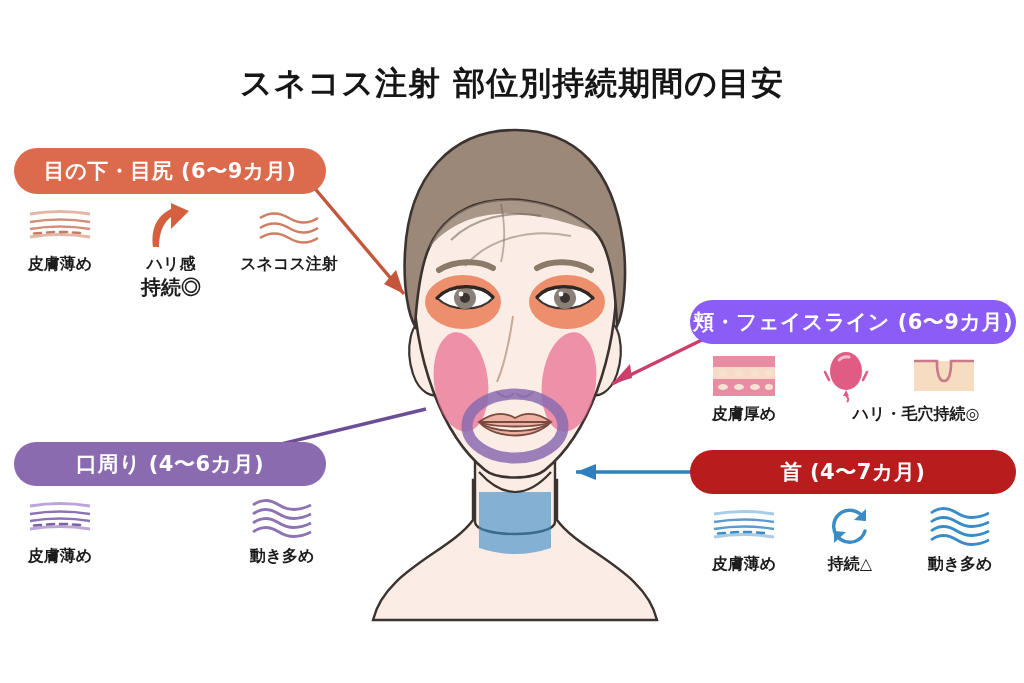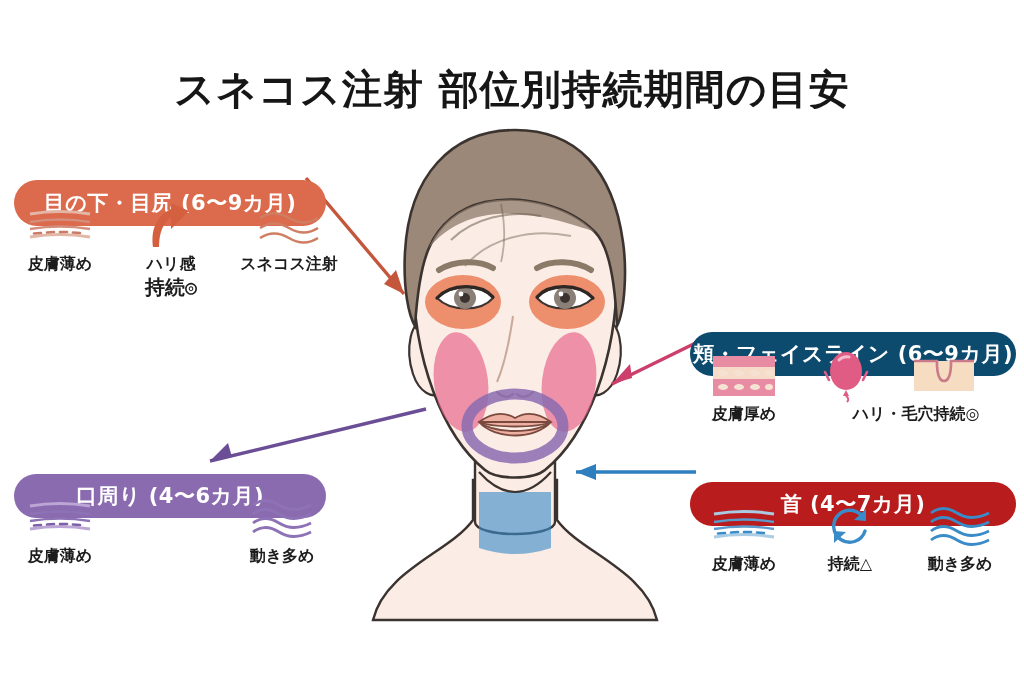--- a/index.html
+++ b/index.html
@@ -8,51 +8,50 @@
     background:#ffffff;
     font-family:"Liberation Sans","DejaVu Sans",sans-serif;
     overflow:hidden;position:relative;
   }
   #stage{position:absolute;left:0;top:0;width:1024px;height:683px;}
 
   
   .title{
     position:absolute;left:0;top:62px;width:1024px;
     text-align:center;
-    font-size:40px;font-weight:bold;color:#161616;
+    font-size:32px;font-weight:bold;color:#161616;
     letter-spacing:1px;
     font-family:"DejaVu Sans","Liberation Sans",sans-serif;
   }
 
   
   .pill{
     position:absolute;
     border-radius:26px;
     color:#ffffff;
     font-weight:bold;
     font-size:21px;
     display:flex;align-items:center;justify-content:center;
     letter-spacing:0.5px;
     white-space:nowrap;
     font-family:"DejaVu Sans","Liberation Sans",sans-serif;
-    margin-top:32px;
   }
 
   
   .group{position:absolute;display:flex;}
   .item{display:flex;flex-direction:column;align-items:center;}
   .item .icon{height:52px;display:flex;align-items:center;justify-content:center;}
   .cap{
     font-size:16px;font-weight:bold;color:#1c1c1c;
     text-align:center;line-height:1.28;margin-top:2px;
     white-space:nowrap;
     font-family:"DejaVu Sans","Liberation Sans",sans-serif;
   }
   .cap2{font-size:20px;font-weight:bold;color:#1c1c1c;text-align:center;
-        font-family:Liberation Mono, monospace;}
+        font-family:Liberation Sans, sans-serif;}
 
   svg{display:block;overflow:visible;}
 </style>
 </head>
 <body>
 
 <div id="stage">
 
   <div class="title">スネコス注射 部位別持続期間の目安</div>
 
@@ -173,21 +172,21 @@
         <svg width="66" height="40" viewBox="0 0 66 40">
           <path d="M4 12 Q18 3 33 12 T62 12" fill="none" stroke="#D07E63" stroke-width="2.6"></path>
           <path d="M4 22 Q18 13 33 22 T62 22" fill="none" stroke="#D07E63" stroke-width="2.6"></path>
           <path d="M4 32 Q18 23 33 32 T62 32" fill="none" stroke="#D07E63" stroke-width="2.6"></path>
         </svg>
       </span>
       <span class="cap">スネコス注射</span>
     </div>
   </div>
 
-  <div class="pill" style="left:690px;top:300px;width:326px;height:44px;background:#0c4a6e;">
+  <div class="pill" style="left:690px;top:300px;width:326px;height:44px;background:#8b5cf6;">
     <span>頬・フェイスライン (6〜9カ月)</span>
   </div>
 
   <div class="group" style="left:690px;top:350px;width:330px;align-items:flex-start;">
 
     <div class="item" style="width:108px;">
       <span class="icon">
         <svg width="70" height="48" viewBox="0 0 70 48">
           <rect x="4" y="4" width="62" height="11" fill="#E88CA4"></rect>
           <rect x="4" y="15" width="62" height="12" fill="#F6DCC8"></rect>

